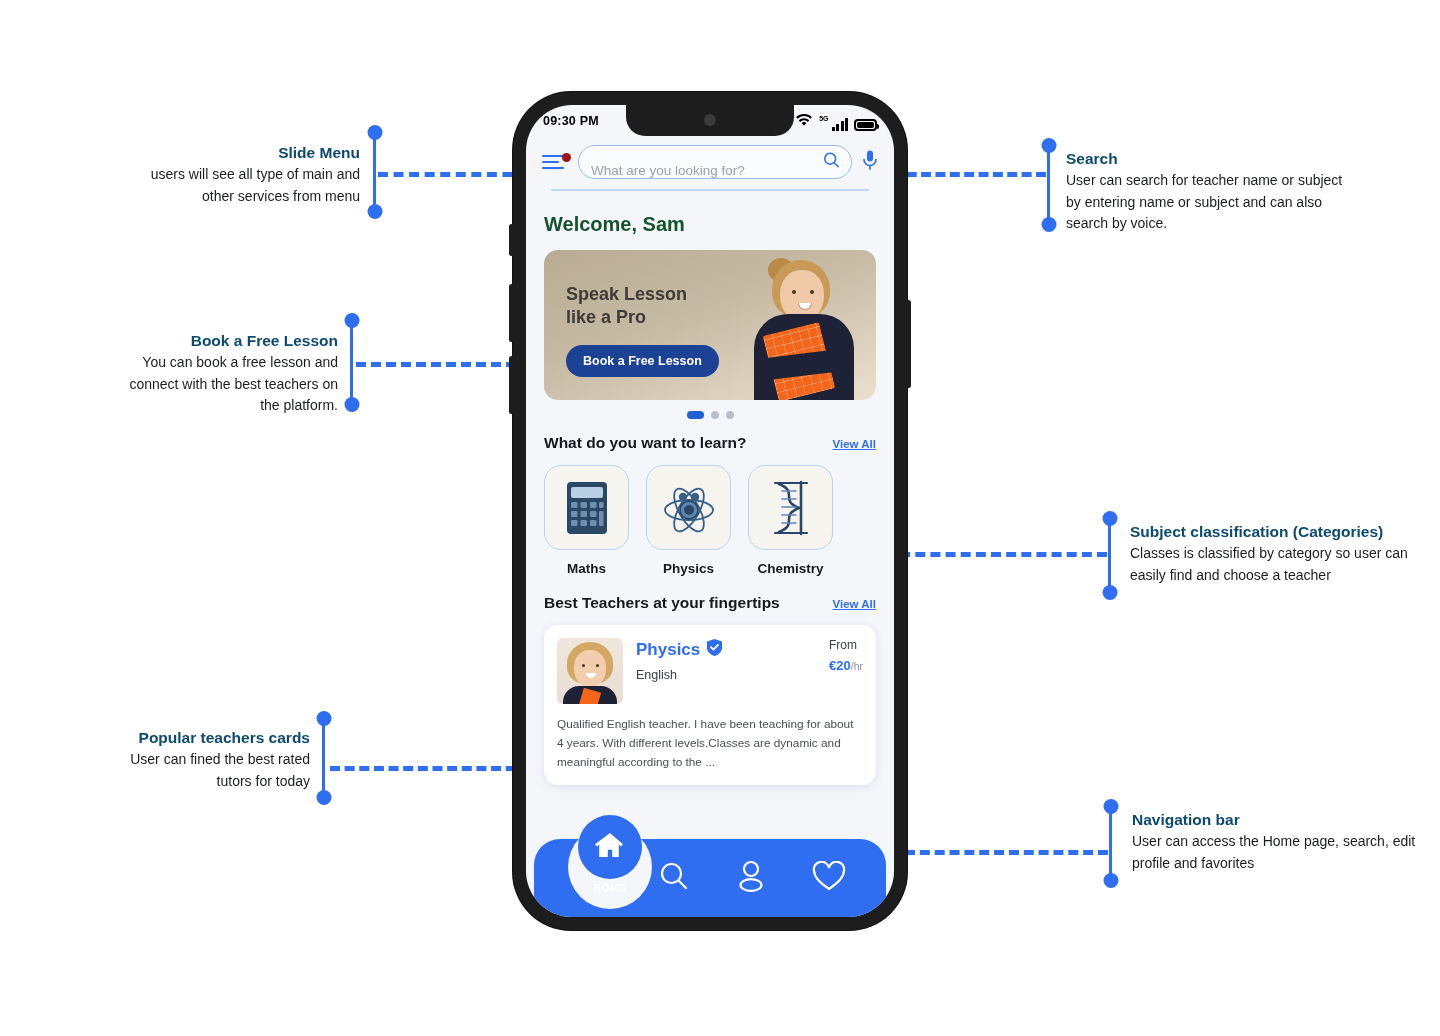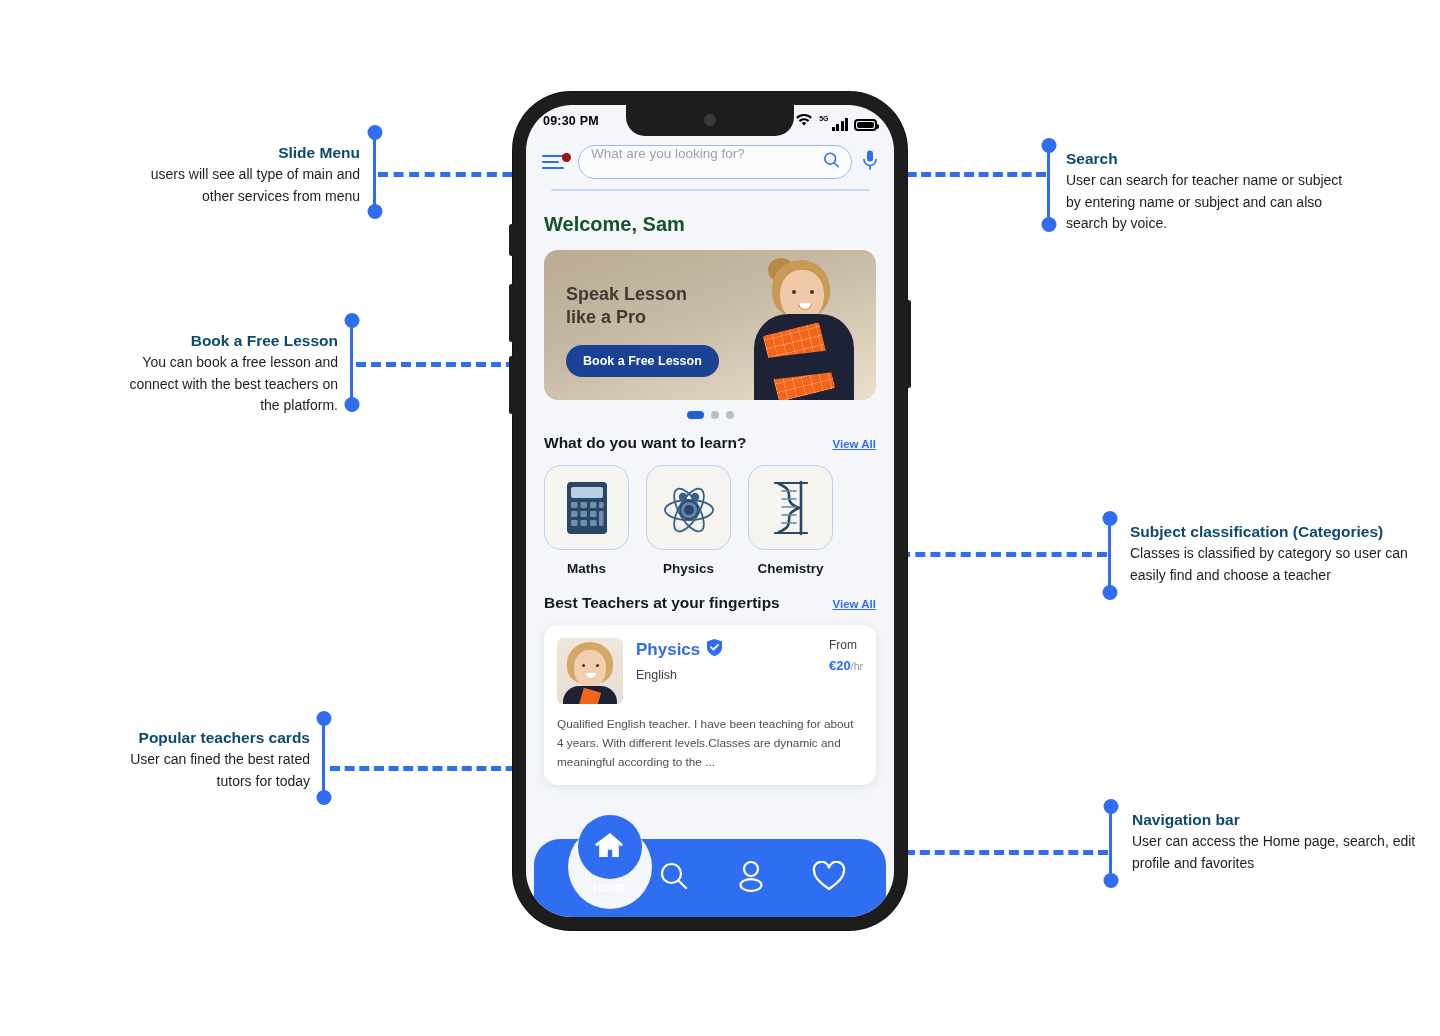--- a/index.html
+++ b/index.html
@@ -111,21 +111,21 @@
   .burger i:nth-child(1) { width: 22px; }
   .burger i:nth-child(2) { width: 17px; }
   .burger i:nth-child(3) { width: 22px; }
   .burger .badge {
     position: absolute; right: -3px; top: 2px;
     width: 9px; height: 9px; border-radius: 50%; background: #9e1313;
   }
   #searchbox {
     flex: 1; height: 34px; background: #fbfcfe;
     border: 1.4px solid #9db9f2; border-radius: 18px;
-    display: flex; align-items: flex-start; padding: 0 12px;
+    display: flex; align-items: flex-end; padding: 0 12px;
     position: relative;
   }
   #searchbox .ph { font-size: 13.5px; color: #9aa0ab; }
   .mag { position: absolute; right: 11px; top: 50%; transform: translateY(-50%); }
   .mic { flex: 0 0 auto; }
 
   #searchdivider {
     position: absolute; top: 84px; left: 25px; right: 25px; height: 2px;
     background: #c4d6f7; border-radius: 2px; z-index: 5;
   }

